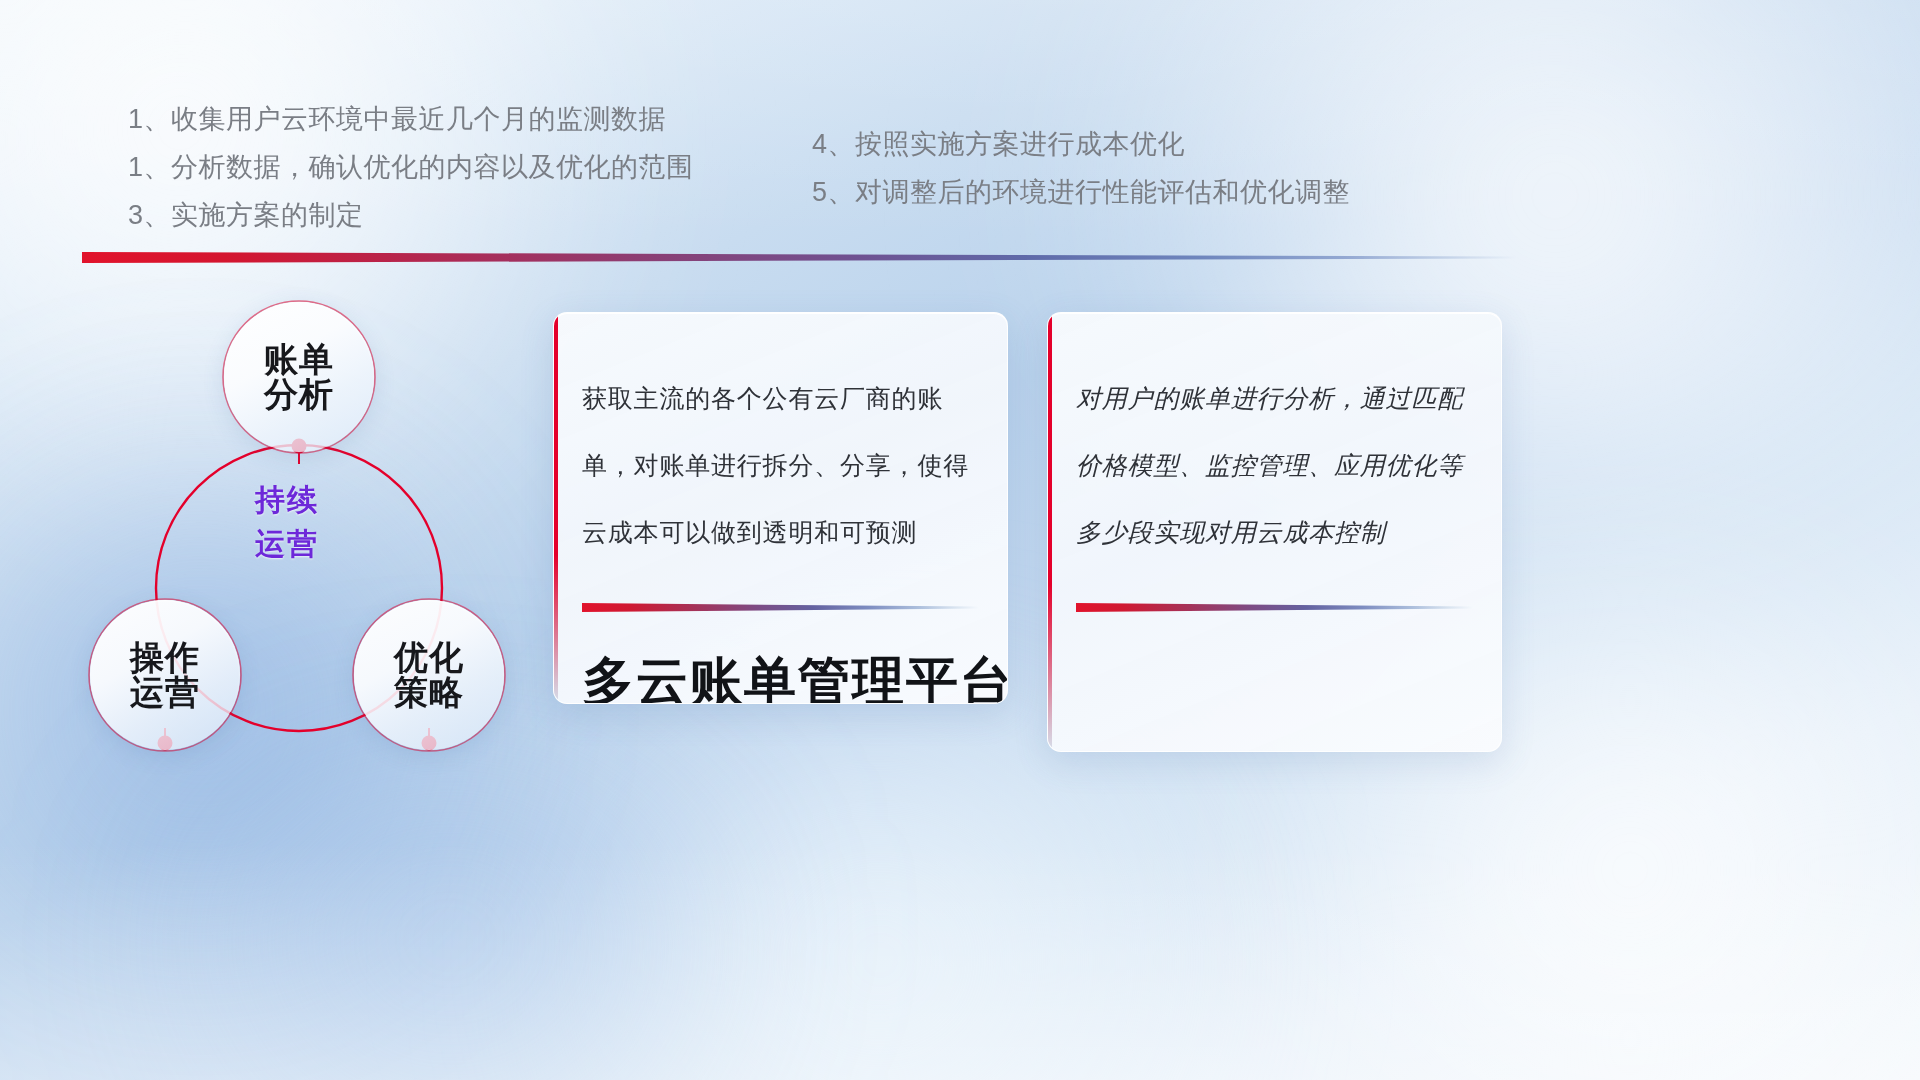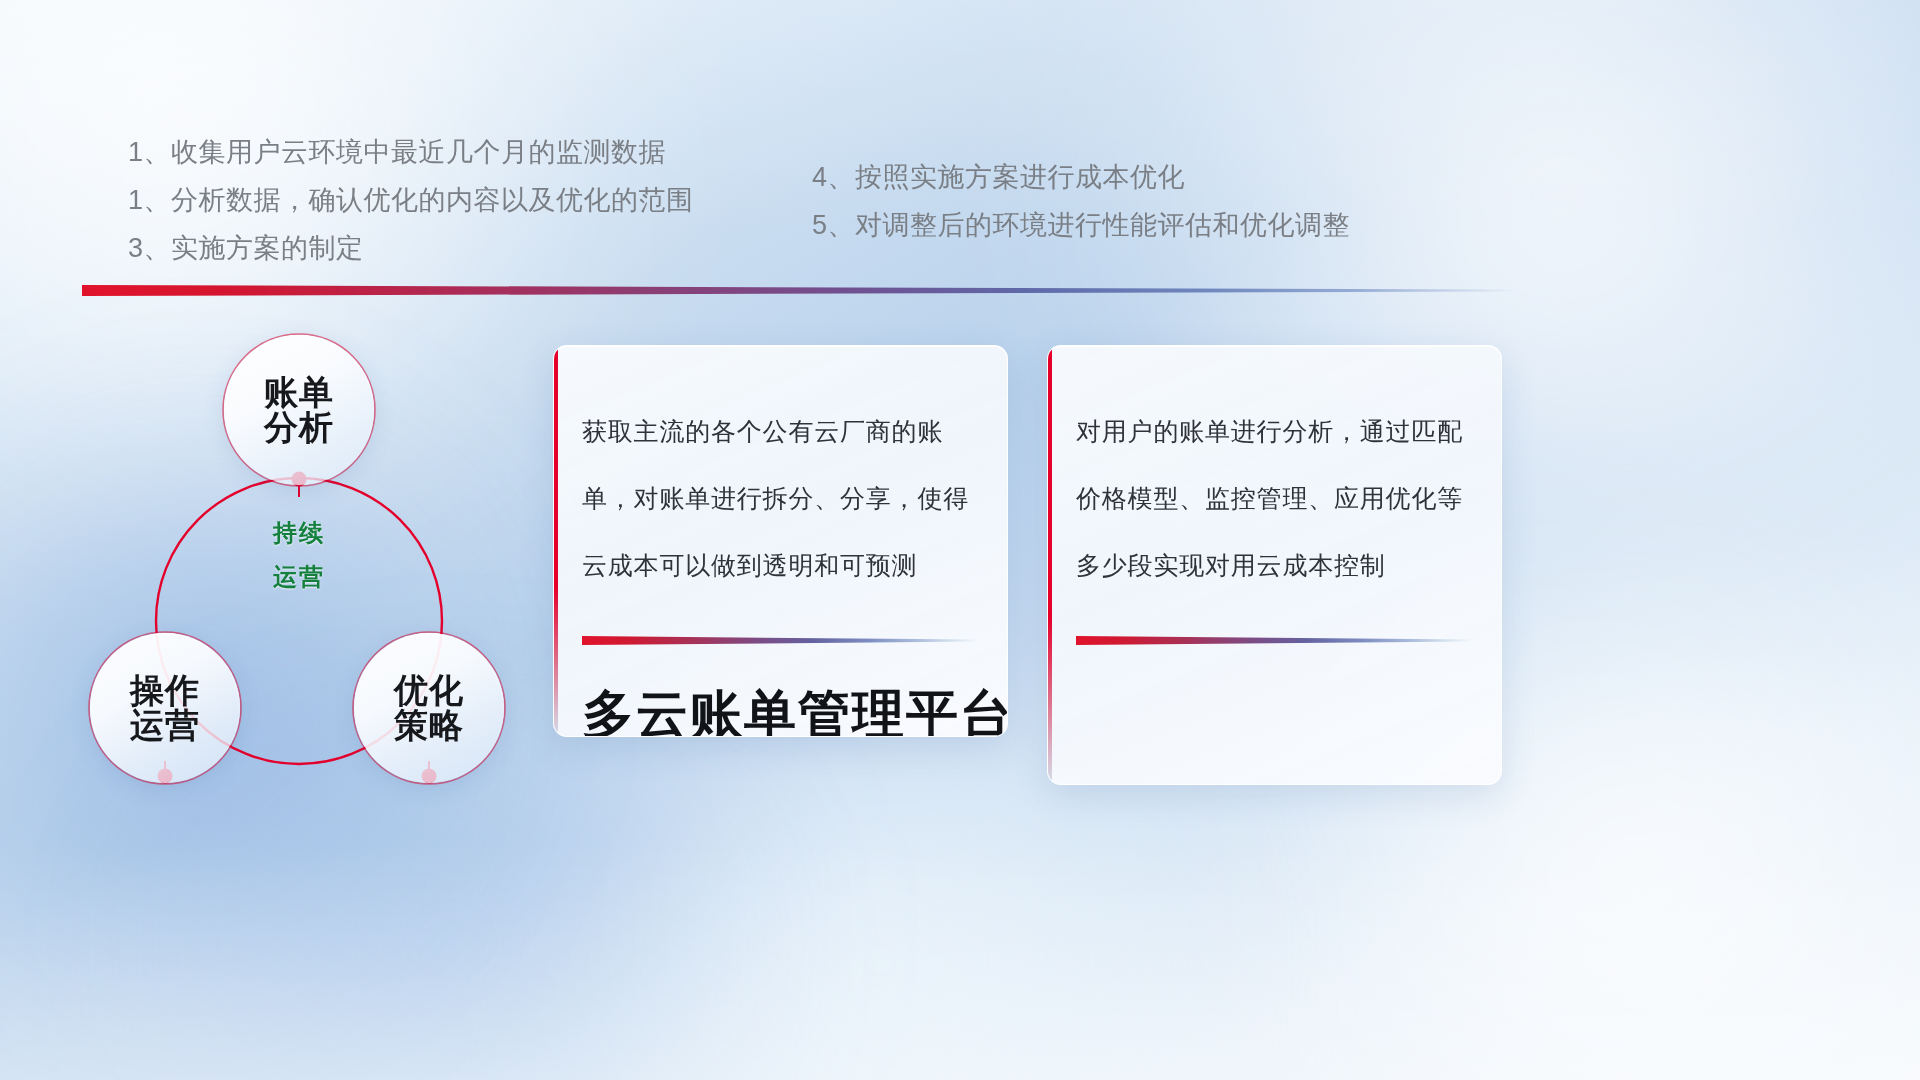--- a/index.html
+++ b/index.html
@@ -42,21 +42,21 @@
             background:radial-gradient(circle at 50% 50%, rgba(236,245,252,.9), rgba(236,245,252,0) 70%); }
   .blob-f { left:60px;   top:760px;   width:780px;  height:420px;
             background:radial-gradient(circle at 50% 40%, rgba(150,185,230,.45), rgba(150,185,230,0) 72%); }
   .bg-vignette {
     position:absolute; inset:0;
     background:linear-gradient(180deg, rgba(255,255,255,.18) 0%, rgba(255,255,255,0) 22%,
                                        rgba(255,255,255,0) 78%, rgba(255,255,255,.35) 100%);
   }
 
   
-  #stage { position:absolute; inset:0; z-index:2;margin-top:33px; }
+  #stage { position:absolute; inset:0; z-index:2; }
 
   
   .list-col { position:absolute; }
   .list-left  { left:128px; top:95px;  width:640px; }
   .list-right { left:812px; top:120px; width:640px; }
   .list-item {
     color:#7a7e85;
     font-size:27px;
     line-height:48px;
     white-space:nowrap;
@@ -97,24 +97,24 @@
     color:#17181c; font-weight:bold;
     font-size:34px; line-height:35px;
     letter-spacing:1px;
     white-space:pre-line;
   }
   .v-top  { left:146px; top:14px;  width:150px; height:150px; }
   .v-bl   { left:12px;  top:312px; width:150px; height:150px;justify-content:center; }
   .v-br   { left:276px; top:312px; width:150px; height:150px;align-items:center; }
 
   .v-center-label {
-    position:absolute; left:146px; top:190px; width:150px;
+    position:absolute; left:134px; top:190px; width:150px;
     text-align:center;
-    color:#15803d; font-weight:bold;
-    font-size:24px; line-height:44px;
+    color:#6d28d9; font-weight:bold;
+    font-size:30px; line-height:44px;
     letter-spacing:2px;
     white-space:pre-line;
     text-shadow:0 1px 2px rgba(255,255,255,.7);
   }
 
   
   .card {
     position:absolute;
     border-radius:14px;
     border:1px solid rgba(255,255,255,.95);
@@ -124,21 +124,21 @@
       rgba(249,251,254,.97) 100%);
     box-shadow: 0 10px 34px rgba(74,112,168,.16),
                 inset 0 1px 0 rgba(255,255,255,1);
     overflow:hidden;
   }
   .card::before {   
     content:""; position:absolute; left:0; top:0; bottom:0; width:4px;
     background:linear-gradient(180deg,#e4002b 0%, #e4002b 62%, #d6dfeb 100%);
   }
   .card-1 { left:553px;  top:312px; width:455px; height:392px; }
-  .card-2 { left:1047px; top:312px; width:455px; height:440px; }
+  .card-2 { left:1047px; top:312px; width:455px; height:440px;font-style:italic; }
 
   .card-body {
     position:absolute; left:28px; right:22px; top:52px;
     color:#2f3238;
     font-size:25px;
     line-height:67px;
     letter-spacing:.8px;
   }
   .card-divider {
     position:absolute; left:28px; right:28px; top:290px; height:9px;

